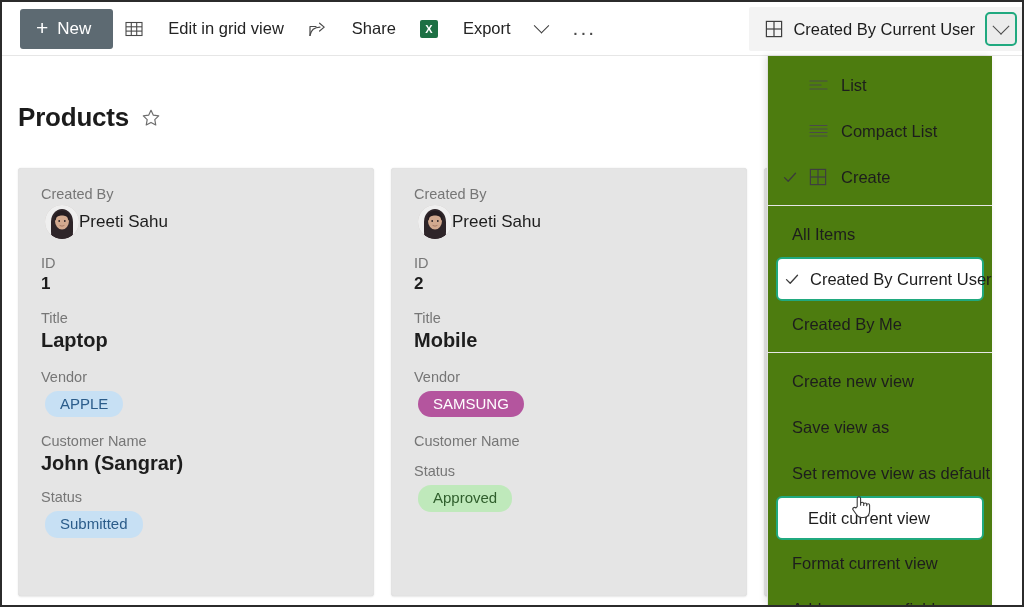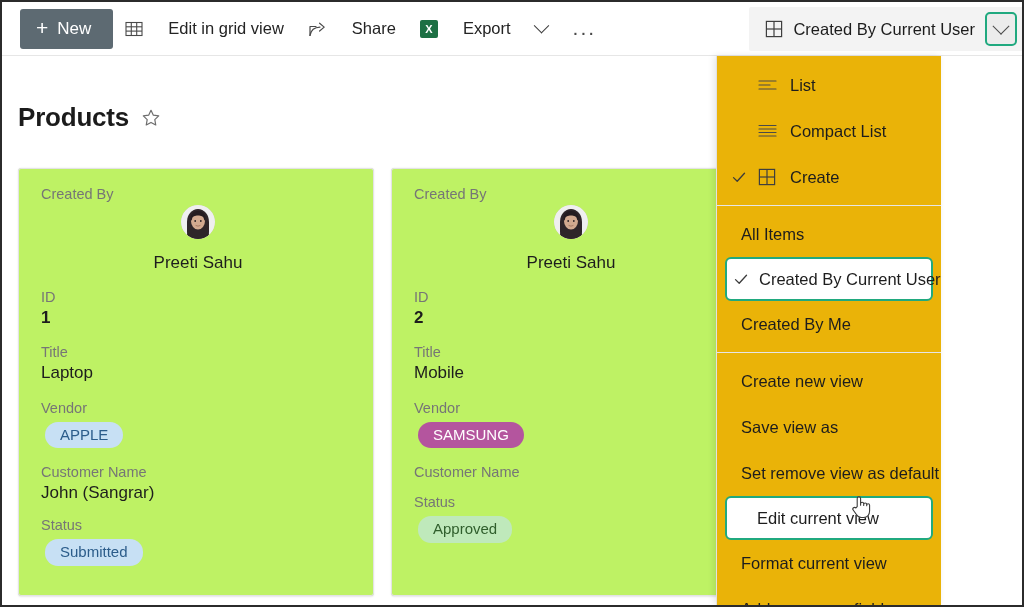--- a/index.html
+++ b/index.html
@@ -170,47 +170,46 @@
   .cards-area {
     position: absolute;
     left: 16px;
     top: 166px;
     display: flex;
     gap: 17px;
   }
   .card {
     width: 356px;
     height: 428px;
-    background: #bef264;
+    background: #e5e5e5;
     border: 1px solid #e3e3e3;
     border-radius: 3px;
     box-shadow: 0 0.6px 1.8px rgba(0,0,0,0.10), 0 0.1px 0.3px rgba(0,0,0,0.07);
     padding: 17px 22px 0 22px;
   }
   .card-3 { width: 40px; }
 
   .field { margin-bottom: 4px; }
   .field-label {
     font-size: 14.5px;
     color: #767676;
     margin-bottom: 3px;
   }
   .field-value {
-    font-size: 17px;
+    font-size: 20px;
     color: #1d1d1d;
+    font-weight: bold;
   }
   .field-value.bold { font-weight: bold; font-size: 17px; }
 
   .person-row {
     display: flex;
     align-items: center;
-    gap: 14px;
     margin: 1px 0 16px 0;
     padding-left: 4px;
-    flex-direction: column;
   }
   .avatar {
     width: 34px; height: 34px;
     border-radius: 50%;
     overflow: hidden;
     flex: 0 0 auto;
     background: #d8d3d0;
     position: relative;
   }
   .avatar svg { display:block; width: 34px; height: 34px; }
@@ -232,25 +231,25 @@
     margin-top: 3px;
   }
   .pill-apple    { background: #c7e0f4; color: #2b5c8a; }
   .pill-samsung  { background: #b4559e; color: #ffffff; }
   .pill-submitted{ background: #c7e0f4; color: #2b5c8a; }
   .pill-approved { background: #bfe9bb; color: #2f5e2c; }
 
   
   .dropdown {
     position: absolute;
-    left: 714px;
+    left: 765px;
     top: 54px;
     width: 225px;
     height: 549px;
-    background: #eab308;
+    background: #4d7c0f;
     border-left: 1px solid #e1e1e1;
     box-shadow: -2px 0 7px rgba(0,0,0,0.10);
     padding-top: 6px;
   }
 
   .menu-item {
     position: relative;
     height: 46px;
     display: flex;
     align-items: center;

